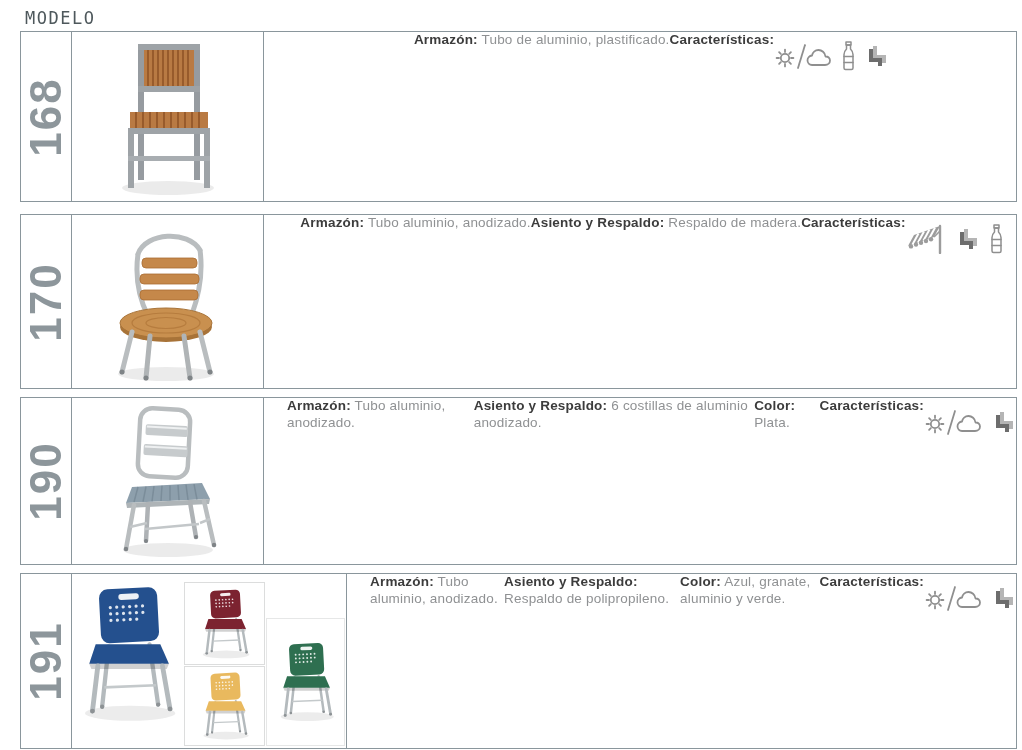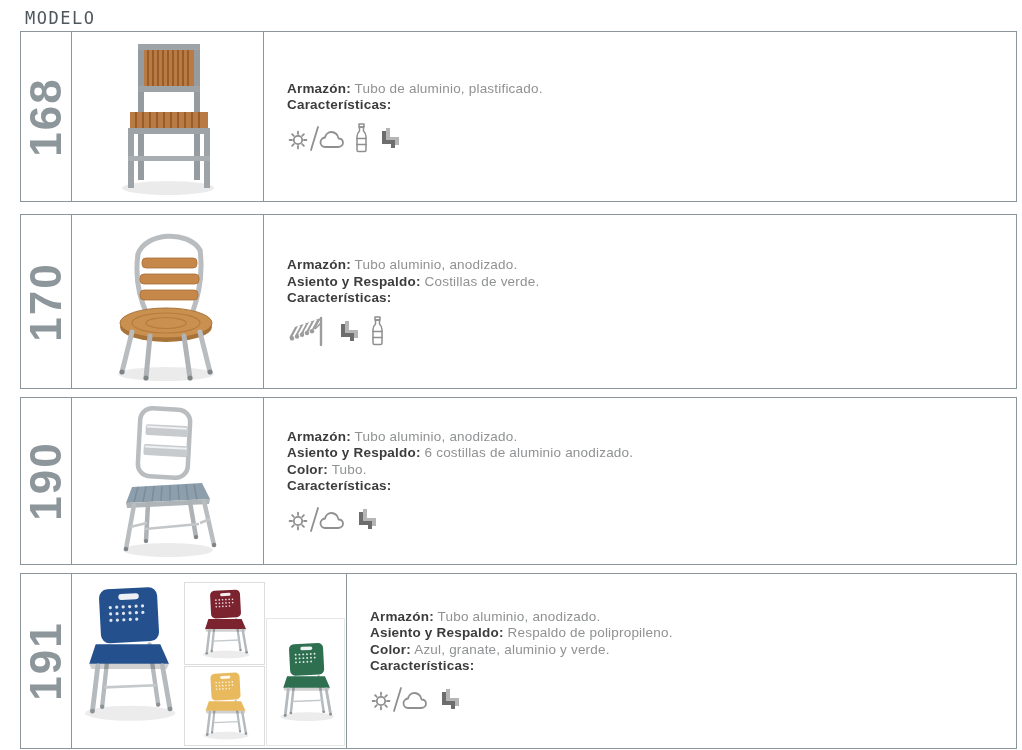--- a/index.html
+++ b/index.html
@@ -27,21 +27,21 @@
     transform:rotate(-90deg);font-weight:bold;font-size:44px;
     letter-spacing:2px;color:var(--model-number);white-space:nowrap;
   }
   .img-cell{
     width:191px;flex:0 0 191px;border-right:1px solid var(--border);
     position:relative;display:flex;align-items:center;justify-content:center;
     overflow:hidden;
   }
   .row-191 .img-cell{width:274px;flex:0 0 274px;}
   .text-cell{
-    flex:1;display:flex;flex-direction:column;justify-content:center;
+    flex:1;display:flex;flex-direction:row;justify-content:center;
     align-items:flex-start;padding-left:23px;box-sizing:border-box;
   }
   .spec{font-size:13.5px;line-height:16.5px;letter-spacing:.2px;color:var(--value-text);}
   .spec .lbl{font-weight:bold;color:var(--label-text);}
   .icons{display:flex;align-items:flex-end;gap:10px;margin-top:9px;height:30px;}
   .icons svg{display:block;}
   .ln{stroke:var(--icon);fill:none;stroke-width:1.8;stroke-linecap:round;stroke-linejoin:round;}
   .ln-thin{stroke:var(--icon);fill:none;stroke-width:1.5;stroke-linecap:round;stroke-linejoin:round;}
   .stk-front{fill:var(--stack-front);}
   .stk-back{fill:var(--stack-back);}
@@ -221,21 +221,21 @@
       <path d="M48,116 L44,158" stroke="#b0b4b6" stroke-width="5" fill="none" stroke-linecap="round"></path>
       <path d="M82,116 L88,158" stroke="#b0b4b6" stroke-width="5" fill="none" stroke-linecap="round"></path>
       <circle cx="20" cy="152" r="2.5" fill="#7f8487"></circle>
         <circle cx="108" cy="152" r="2.5" fill="#7f8487"></circle>
       <circle cx="44" cy="158" r="2.5" fill="#7f8487"></circle>
         <circle cx="88" cy="158" r="2.5" fill="#7f8487"></circle>
     </svg>
   </div>
   <div class="text-cell">
     <div class="spec"><span class="lbl">Armazón:</span> <span class="val">Tubo aluminio, anodizado.</span></div>
-    <div class="spec"><span class="lbl">Asiento y Respaldo:</span> <span class="val">Costillas de verde.</span></div>
+    <div class="spec"><span class="lbl">Asiento y Respaldo:</span> <span class="val">Respaldo de madera.</span></div>
     <div class="spec"><span class="lbl">Características:</span> <span class="val"></span></div>
     <div class="icons">
       <svg width="40" height="30">
           <use href="#ico-awning"></use>
         </svg>
       <svg width="24" height="26">
           <use href="#ico-stack"></use>
         </svg>
       <svg width="13" height="30">
           <use href="#ico-bottle"></use>
@@ -277,21 +277,21 @@
       <path d="M22,124 L39,120 M92,120 L102,116 M37,126 L91,121" stroke="#c3c7c9" stroke-width="2.5" fill="none"></path>
       <circle cx="18" cy="146" r="2.2" fill="#7f8487"></circle>
         <circle cx="106" cy="142" r="2.2" fill="#7f8487"></circle>
       <circle cx="38" cy="138" r="2" fill="#7f8487"></circle>
         <circle cx="88" cy="134" r="2" fill="#7f8487"></circle>
     </svg>
   </div>
   <div class="text-cell">
     <div class="spec"><span class="lbl">Armazón:</span> <span class="val">Tubo aluminio, anodizado.</span></div>
     <div class="spec"><span class="lbl">Asiento y Respaldo:</span> <span class="val">6 costillas de aluminio anodizado.</span></div>
-    <div class="spec"><span class="lbl">Color:</span> <span class="val">Tubo.</span></div>
+    <div class="spec"><span class="lbl">Color:</span> <span class="val">Plata.</span></div>
     <div class="spec"><span class="lbl">Características:</span> <span class="val"></span></div>
     <div class="icons">
       <svg width="58" height="30">
           <use href="#ico-suncloud"></use>
         </svg>
       <svg width="24" height="26">
           <use href="#ico-stack"></use>
         </svg>
     </div>
   </div>

